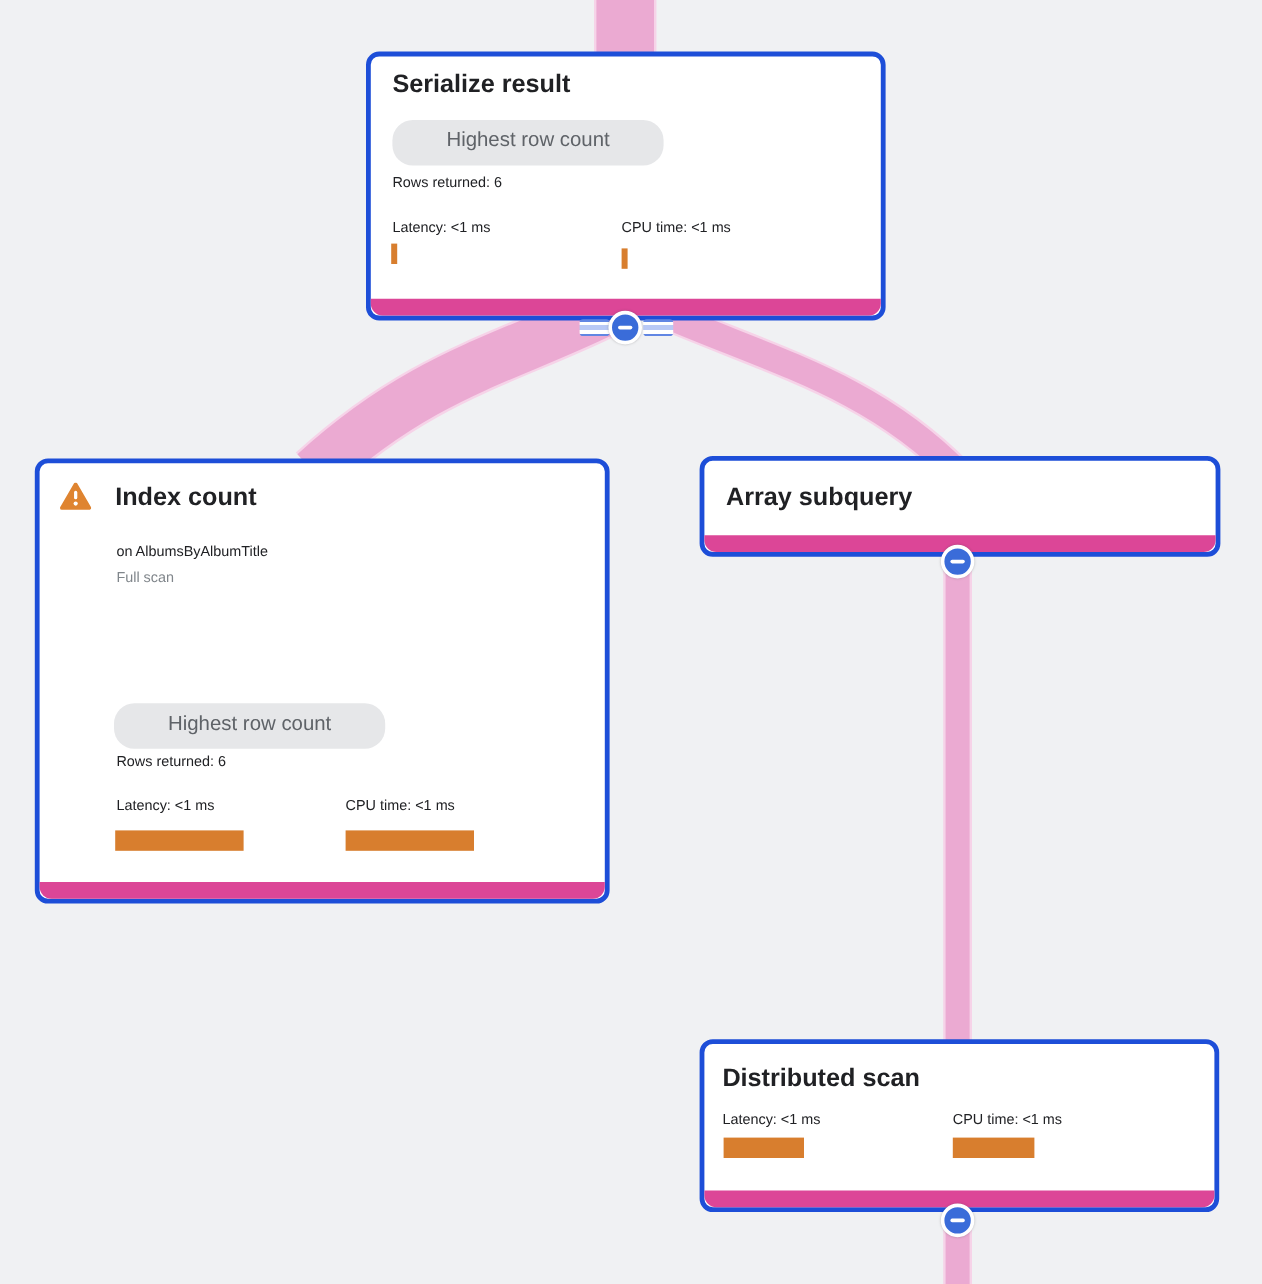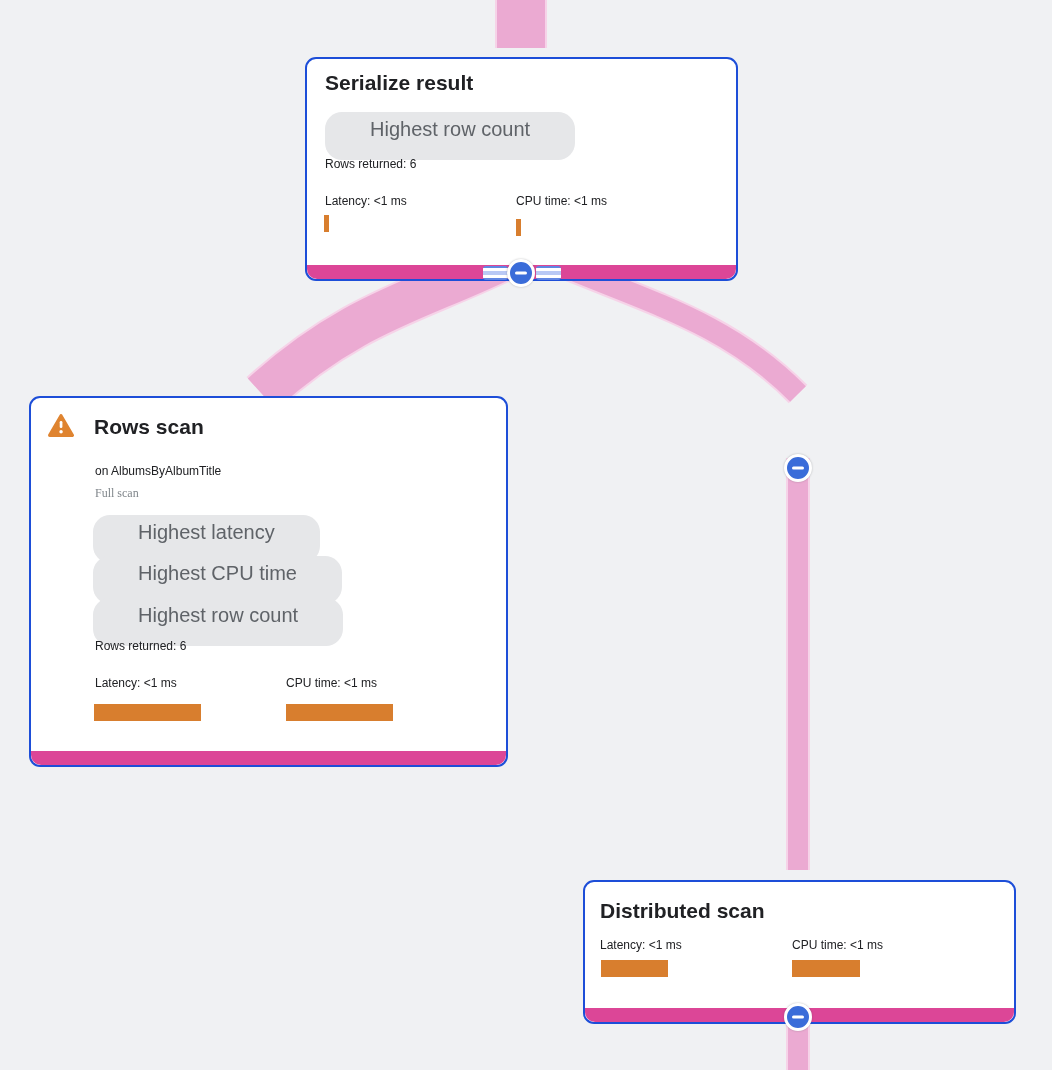--- a/index.html
+++ b/index.html
@@ -5,32 +5,32 @@
   html,body{margin:0;padding:0;}
   .canvas{
     position:relative;width:1052px;height:1070px;overflow:hidden;
     background:#f0f1f3;
     font-family:"Liberation Sans", sans-serif;
     color:#202124;
   }
   .edges{position:absolute;left:0;top:0;z-index:0;}
   .node{
     position:absolute;z-index:1;box-sizing:border-box;
-    background:#ffffff;border:2px solid #1d4ed8;border-radius:11px;margin-top:14px;
+    background:#ffffff;border:4px solid #1d4ed8;border-radius:11px;
   }
   .accentbar{
     position:absolute;left:0;right:0;bottom:0;height:14px;
     background:#dc4697;border-radius:0 0 10px 10px;
   }
   .ntitle{position:absolute;font-size:21px;font-weight:600;color:#202124;white-space:nowrap;}
   .ntext{position:absolute;font-size:12px;color:#202124;white-space:nowrap;line-height:22px;}
-  .muted{color:#80868b;font-family:Liberation Serif, serif;}
+  .muted{color:#80868b;}
   .badge{
-    position:absolute;height:48px;border-radius:17px;background:#e6e7e9;
-    color:#5f6368;font-size:20px;line-height:34px;padding:0 45px;white-space:nowrap;
+    position:absolute;height:38px;border-radius:17px;background:#e6e7e9;
+    color:#5f6368;font-size:17px;line-height:34px;padding:0 45px;white-space:nowrap;
     display:inline-block;box-sizing:content-box;
   }
   .mbar{position:absolute;height:17px;background:#d87e2e;}
   .mbar.tiny{height:17px;}
   .btn{
     position:absolute;z-index:2;width:28px;height:28px;border-radius:50%;
     background:#3a6cd9;border:3px solid #ffffff;box-sizing:border-box;
     box-shadow:0 0 2px rgba(60,64,67,.35);cursor:pointer;
   }
   .btn::after{
@@ -90,34 +90,36 @@
   <div class="stripe" style="left:483px;top:266px;"></div>
   <div class="stripe" style="left:536px;top:266px;"></div>
   <div class="btn" style="left:507px;top:259px;"></div>
 
   <div class="node" style="left:29px;top:382px;width:479px;height:371px;">
     <svg class="warnicon" style="left:17px;top:16px;" viewBox="0 0 24 21">
       <path d="M12 1.5 L22.5 19.5 H1.5 Z" fill="#df8430" stroke="#df8430" stroke-width="3" stroke-linejoin="round"></path>
       <rect x="10.8" y="6.4" width="2.5" height="6.4" rx="1.2" fill="#ffffff"></rect>
       <circle cx="12.05" cy="16.2" r="1.6" fill="#ffffff"></circle>
     </svg>
-    <div class="ntitle" style="left:63px;top:17px;">Rows scan</div>
+    <div class="ntitle" style="left:63px;top:17px;">Index count</div>
     <div class="ntext" style="left:64px;top:62px;">on AlbumsByAlbumTitle</div>
     <div class="ntext muted" style="left:64px;top:84px;">Full scan</div>
-    <div class="badge" style="left:62px;top:117px;">Highest latency</div>
-    <div class="badge" style="left:62px;top:158px;">Highest CPU time</div>
     <div class="badge" style="left:62px;top:200px;">Highest row count</div>
     <div class="ntext" style="left:64px;top:237px;">Rows returned: 6</div>
     <div class="ntext" style="left:64px;top:274px;">Latency: &lt;1 ms</div>
     <div class="ntext" style="left:255px;top:274px;">CPU time: &lt;1 ms</div>
     <div class="mbar" style="left: 63px; top: 306px; width: 107px;"></div>
     <div class="mbar" style="left: 255px; top: 306px; width: 107px;"></div>
     <div class="accentbar"></div>
   </div>
 
+  <div class="node" style="left:583px;top:380px;width:434px;height:84px;">
+    <div class="ntitle" style="left:18px;top:19px;">Array subquery</div>
+    <div class="accentbar"></div>
+  </div>
   <div class="btn" style="left:784px;top:454px;"></div>
 
   <div class="node" style="left:583px;top:866px;width:433px;height:144px;">
     <div class="ntitle" style="left:15px;top:17px;">Distributed scan</div>
     <div class="ntext" style="left:15px;top:52px;">Latency: &lt;1 ms</div>
     <div class="ntext" style="left:207px;top:52px;">CPU time: &lt;1 ms</div>
     <div class="mbar" style="left: 16px; top: 78px; width: 67px;"></div>
     <div class="mbar" style="left: 207px; top: 78px; width: 68px;"></div>
     <div class="accentbar"></div>
   </div>

